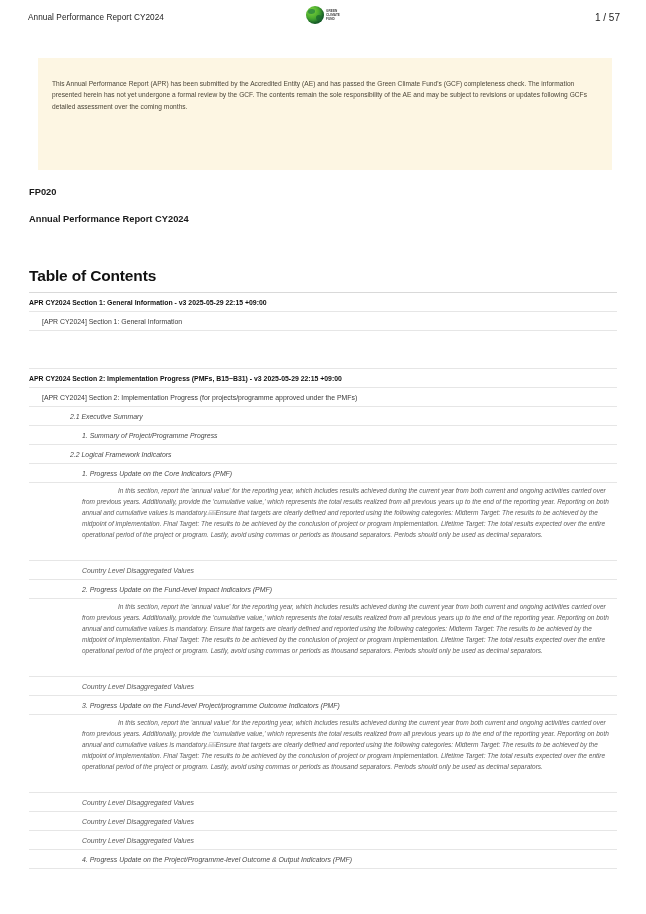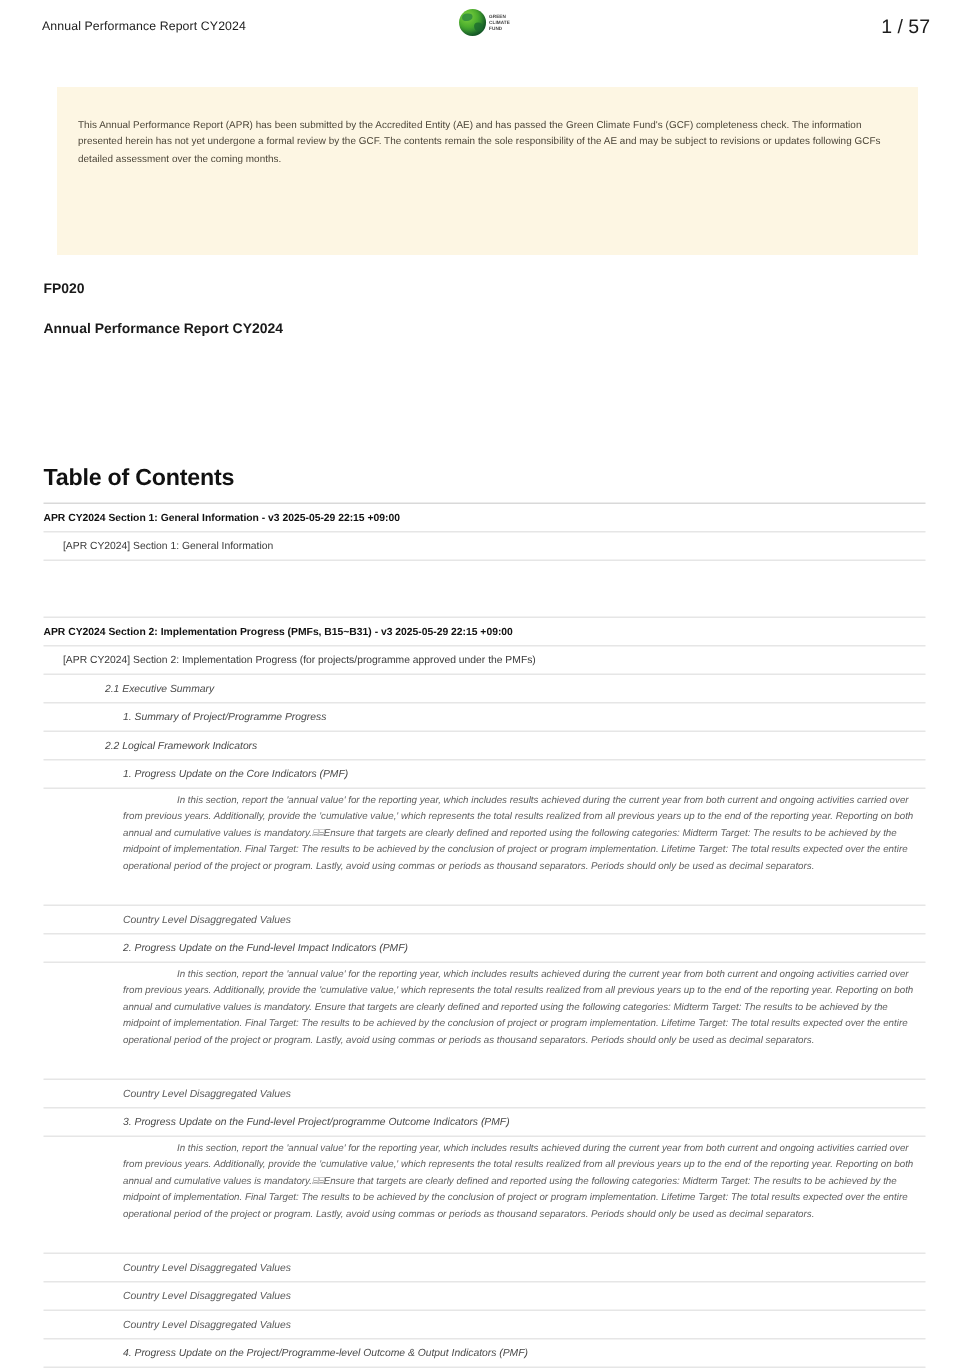--- a/index.html
+++ b/index.html
@@ -77,21 +77,21 @@
   .logo-wordmark span {
     font-size: 3.1px;
     line-height: 3.9px;
     letter-spacing: .02em;
     color: #3f3f3f;
     font-weight: bold;
     white-space: nowrap;
   }
   .header-page {
     margin-left: auto;
-    font-size: 13px;
+    font-size: 10px;
     color: #1c1c1c;
   }
 
   
   .notice-box {
     position: absolute;
     left: 38px;
     top: 58px;
     width: 574px;
     height: 112px;
@@ -139,21 +139,20 @@
     top: 267px;
     width: 588px;
   }
   .toc-heading {
     font-size: 15.5px;
     font-weight: bold;
     color: #111111;
     letter-spacing: -0.01em;
     padding-bottom: 7px;
     border-bottom: 1px solid #d9d9d9;
-    margin-top: 43px;
   }
   .toc-rows { display: block; }
 
   .toc-row {
     border-bottom: 1px solid #e6e6e6;
     box-sizing: border-box;
     display: flex;
     align-items: center;
   }
   .toc-row .cell {

